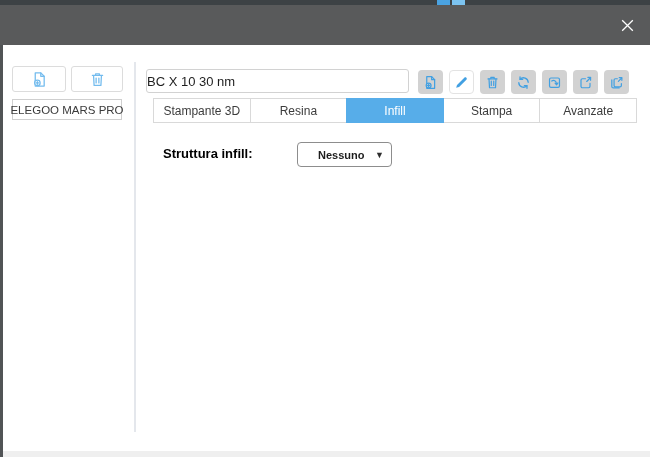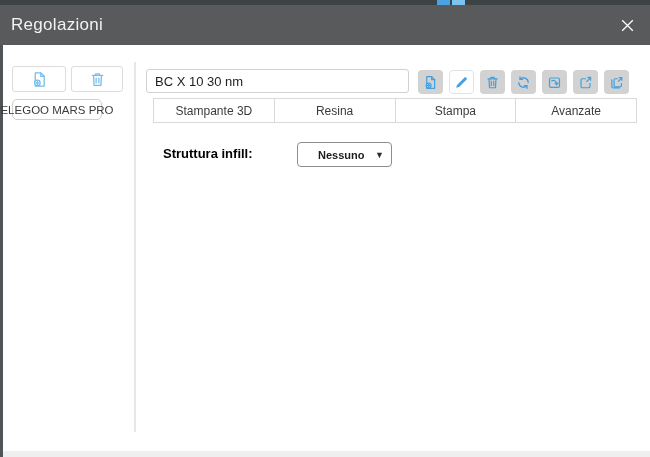--- a/index.html
+++ b/index.html
@@ -31,35 +31,35 @@
   
   .btn-small {
     position:absolute; top:66px; height:26px; background:#fff;
     border:1px solid #dcdcdc; border-radius:3px;
     display:flex; align-items:center; justify-content:center; cursor:pointer;
   }
   .btn-small.add { left:12px; width:54px; }
   .btn-small.del { left:71px; width:52px; }
 
   .profile-btn {
-    position:absolute; left:12px; width:90px;
+    position:absolute; left:12px; width:110px;
     display:flex; align-items:center; justify-content:center;
     font-size:11.5px; color:#3b3b3b; background:#fff;
-    border:1px solid #cfcfcf; border-radius:5px; cursor:pointer; white-space:nowrap;
+    border:1px solid #cfcfcf; border-radius:0; cursor:pointer; white-space:nowrap;
   }
   .profile-btn.p0 { top:99px;  height:21px; }
   .profile-btn.p1 { top:127px; height:22px; background:#4ea9e9; color:#fff; border:1px solid #4ea9e9; font-size:12px; }
 
   .separator { position:absolute; left:134px; top:62px; width:2px; height:370px; background:#e4e7ec; }
 
   
   .name-input {
     position:absolute; left:146px; top:69px; width:263px; height:24px;
     border:1px solid #d2d2d2; border-radius:3px;
-    font-size:13px; color:#1e1e1e; padding:0 8px;
+    font-size:13px; color:#1e1e1e; padding:0 0;
     font-family:"Liberation Sans", sans-serif; outline:none; background:#fff;
   }
   .toolbar { position:absolute; left:418px; top:70px; display:flex; gap:6px; }
   .tool-btn {
     width:25px; height:24px; border-radius:4px; background:#d2d2d2;
     border:none; display:flex; align-items:center; justify-content:center;
     cursor:pointer; padding:0;
   }
   .tool-btn.enabled { background:#fff; border:1px solid #e3e3e3; }
 
@@ -89,21 +89,20 @@
 <body>
 
 <div id="screen">
 
   <div class="top-strip">
     <div class="bg-frag f1"></div>
     <div class="bg-frag f2"></div>
   </div>
 
   <div class="titlebar">
-    <span class="title">Regolazioni</span>
     <div class="close-btn">
       <span>
         <svg width="17" height="17" viewBox="0 0 16 16">
             <path d="M3 3l10 10M13 3L3 13" stroke="#ffffff" stroke-width="1.2" fill="none"></path>
           </svg>
       </span>
     </div>
   </div>
 
   <div class="win-edge"></div>
@@ -206,20 +205,23 @@
     </button>
   </div>
 
   <div class="tabs">
     <div class="tab">
       <span>Stampante 3D</span>
     </div>
     <div class="tab">
       <span>Resina</span>
     </div>
+    <div class="tab active">
+      <span>Infill</span>
+    </div>
     <div class="tab">
       <span>Stampa</span>
     </div>
     <div class="tab">
       <span>Avanzate</span>
     </div>
   </div>
 
   <div class="infill-label">Struttura infill:</div>
   <div class="dropdown">

